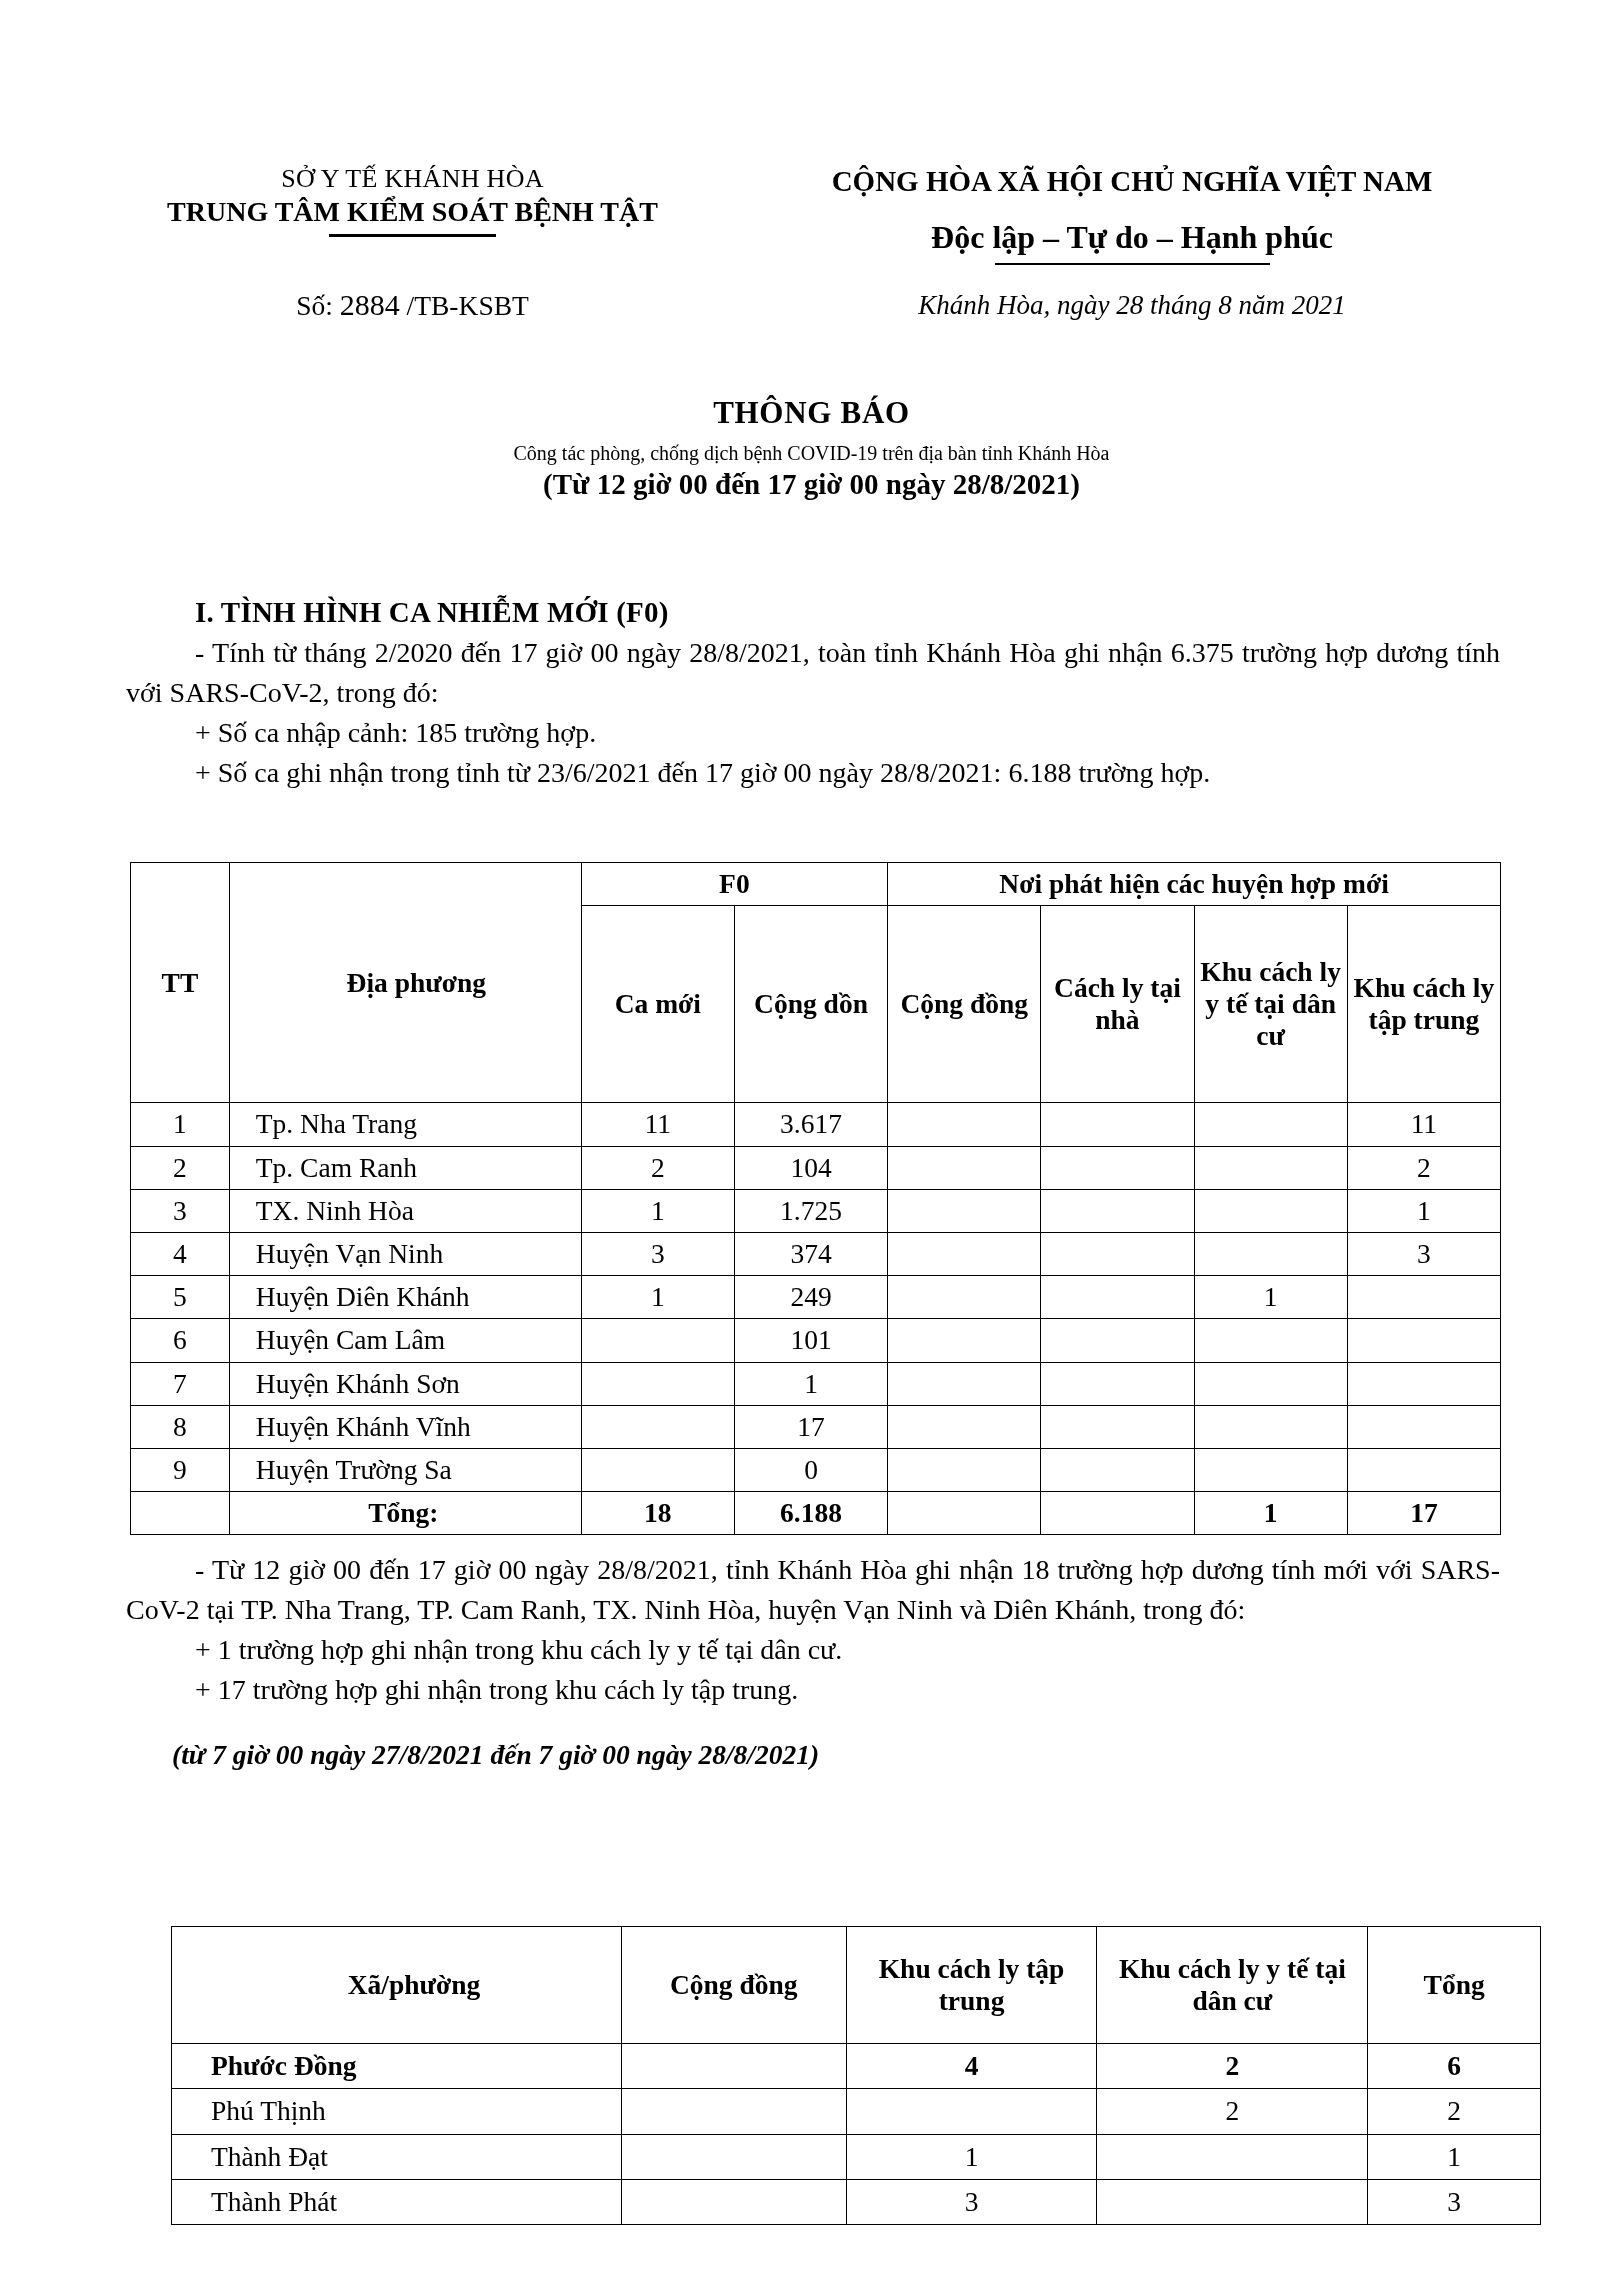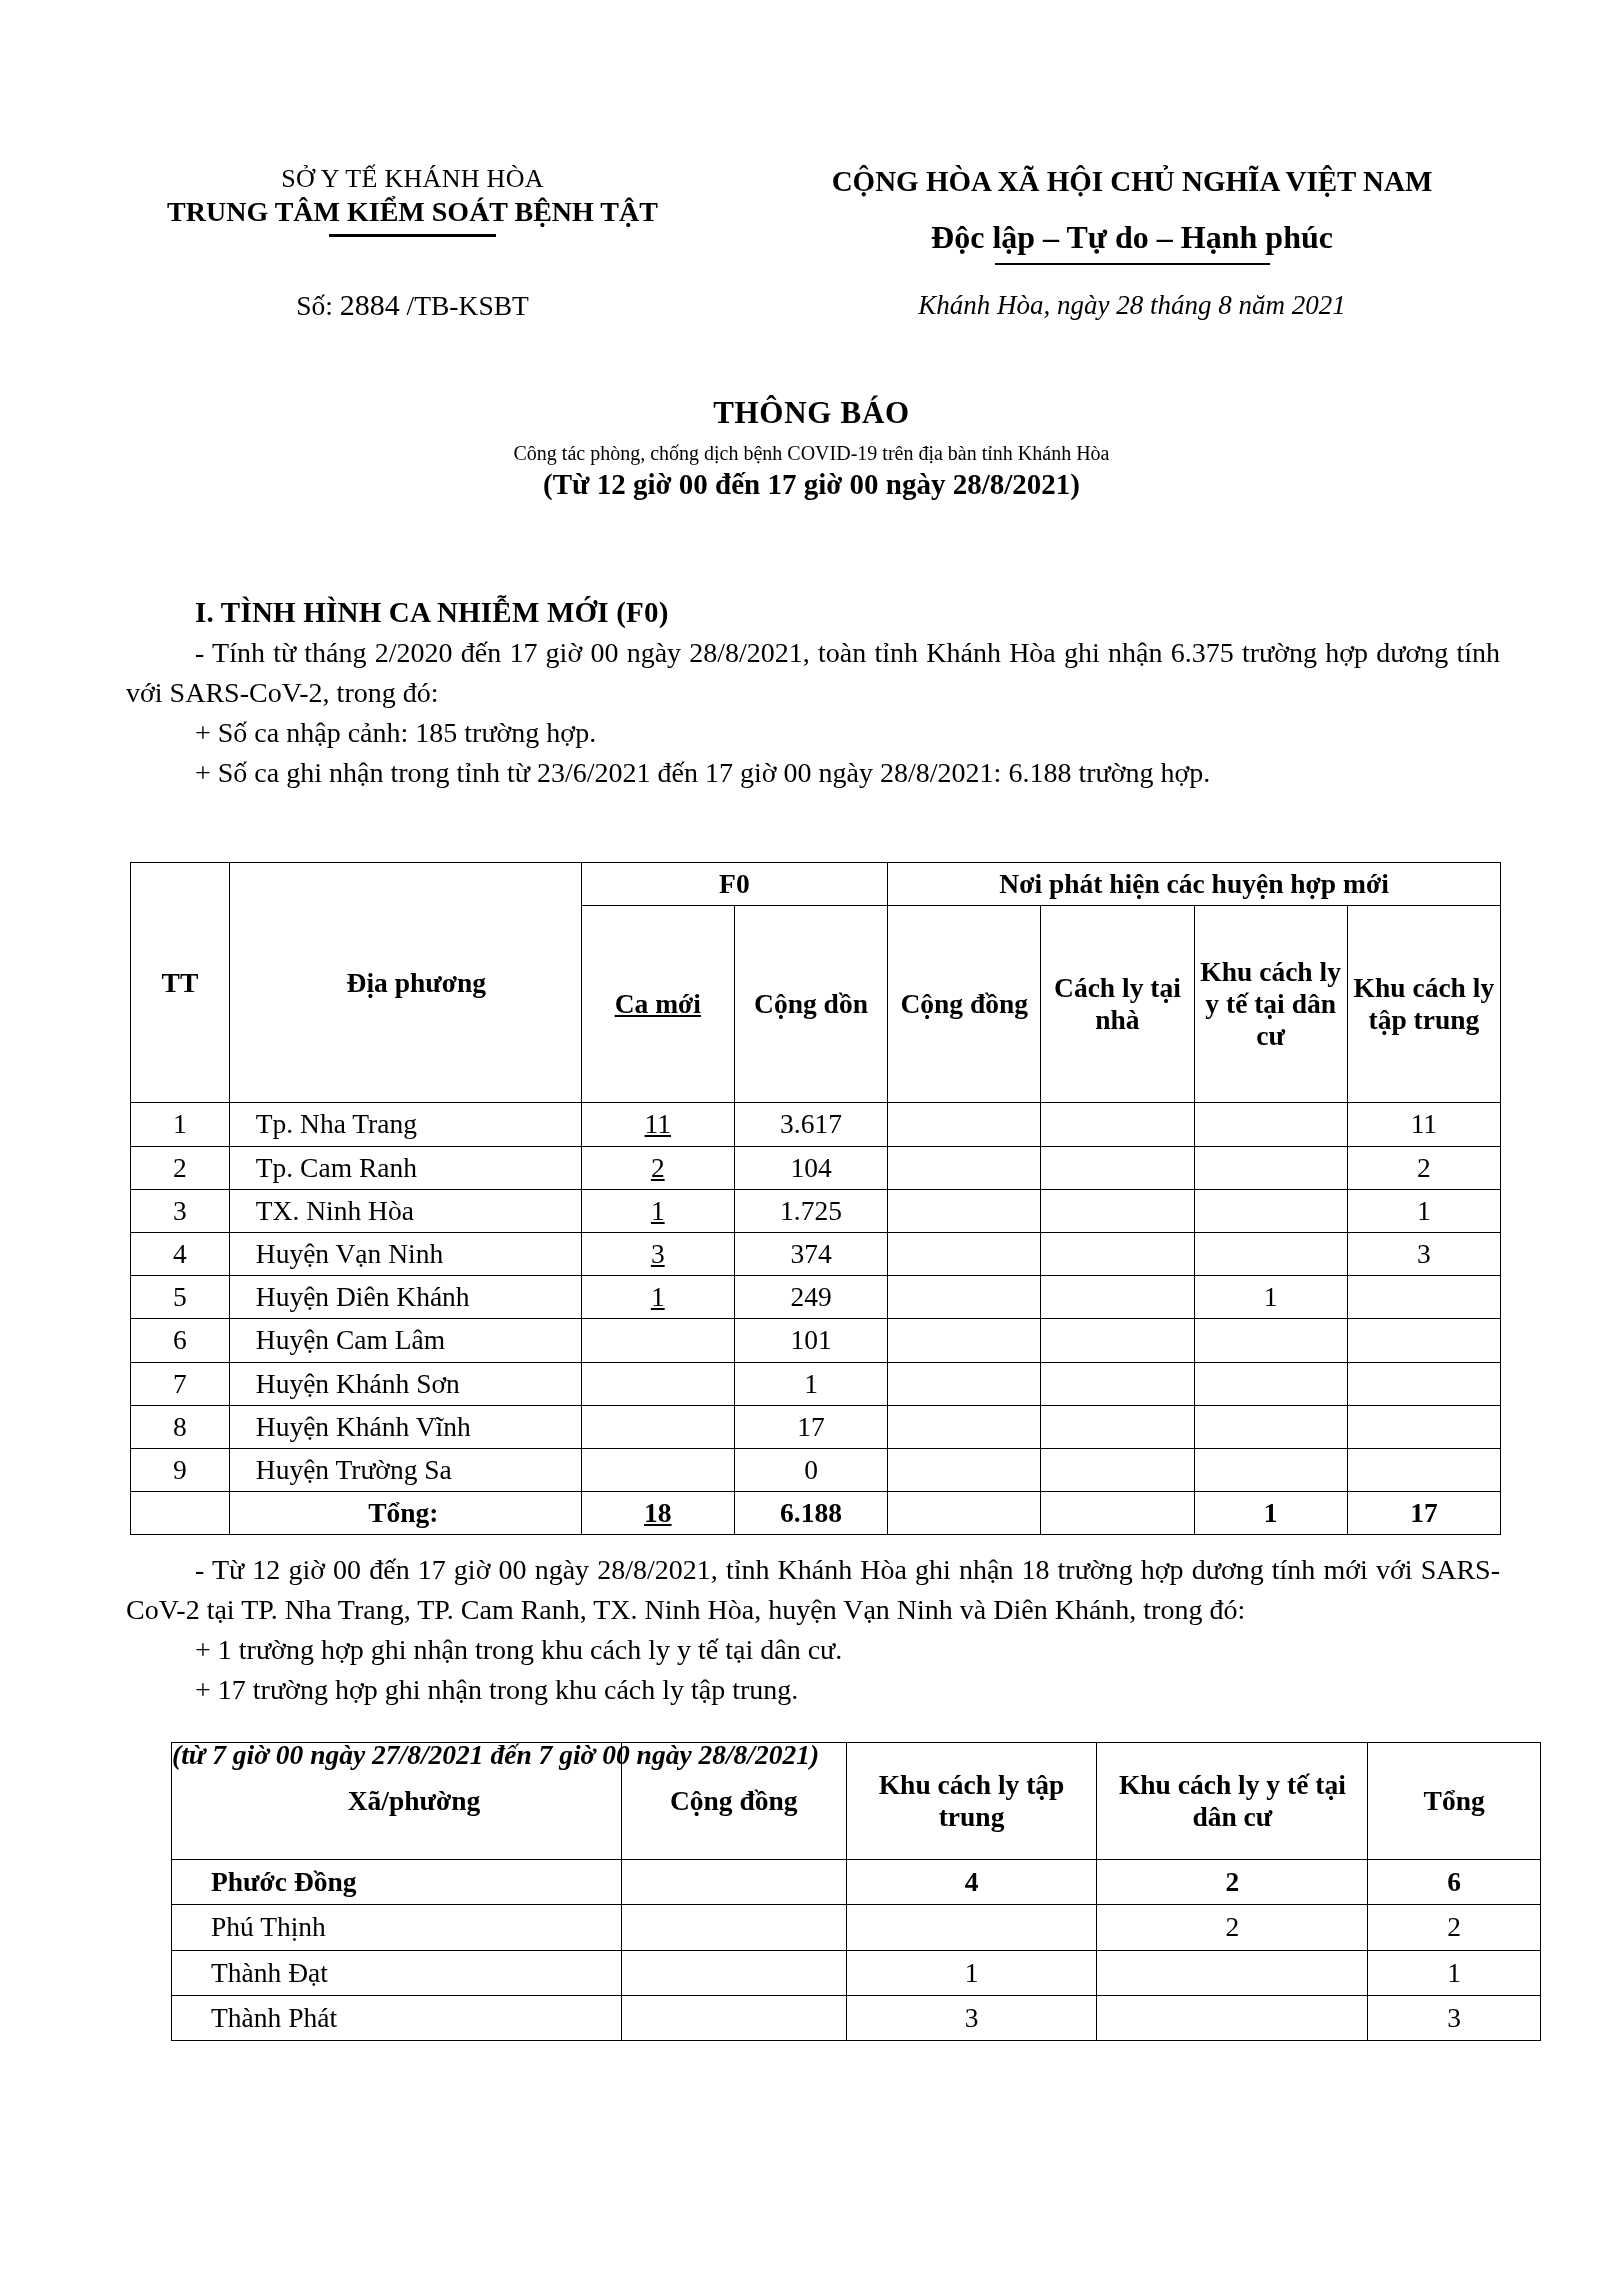--- a/index.html
+++ b/index.html
@@ -185,33 +185,33 @@
   }
   .t1 {
     position: absolute;
     top: 862px;
     left: 130px;
     width: 1371px;
   }
   .t1 td, .t1 th { height: 37px; }
   .t1 .c-tt       { width: 90px; text-align: center; }
   .t1 .c-dp       { width: 321px; text-align: left; padding-left: 26px; }
-  .t1 .c-new      { width: 141px; text-align: center; text-decoration: underline; }
+  .t1 .c-new      { width: 141px; text-align: center; }
   .t1 .c-cum      { width: 150px; text-align: center; }
   .t1 .c-comm     { width: 153px; text-align: center; }
   .t1 .c-home     { width: 152px; text-align: center; }
   .t1 .c-res      { width: 160px; text-align: center; }
   .t1 .c-cent     { width: 156px; text-align: center; }
   .t1 .hdr-tall   { height: 191px; }
   .t1 .row-total td { font-weight: bold; }
   .t1 .total-label { text-align: center; padding-left: 0; }
 
   .t2 {
     position: absolute;
-    top: 1742px;
+    top: 1926px;
     left: 171px;
     width: 1289px;
   }
   .t2 td, .t2 th { height: 39px; }
   .t2 .c-ward { width: 406px; text-align: left; padding-left: 39px; }
   .t2 .c-comm { width: 216px; text-align: center; }
   .t2 .c-cent { width: 242px; text-align: center; }
   .t2 .c-res  { width: 262px; text-align: center; }
   .t2 .c-tot  { width: 164px; text-align: center; }
   .t2 .hdr-tall { height: 111px; }

